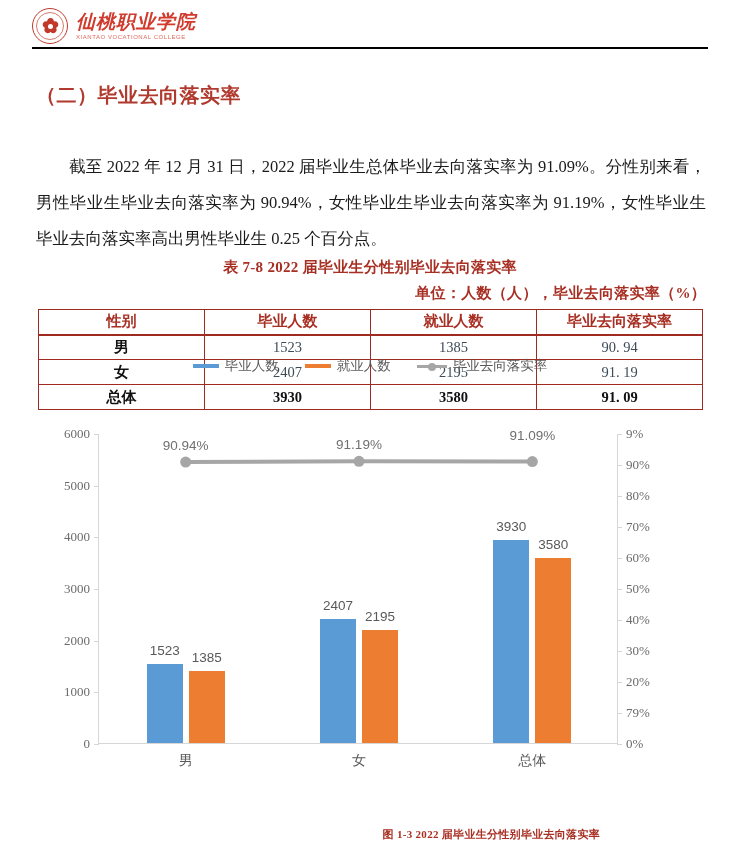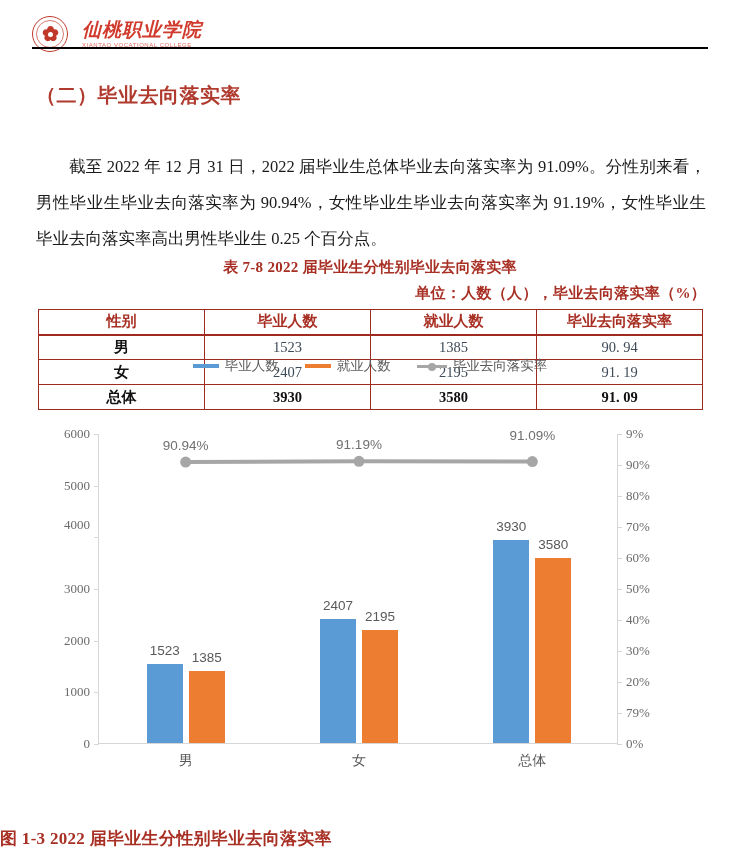--- a/index.html
+++ b/index.html
@@ -15,24 +15,24 @@
   }
 
   
   .page-header {
     position: absolute;
     left: 0; top: 0;
     width: 740px; height: 58px;
   }
   .header-inner {
     position: absolute;
-    left: 32px; top: 16px;
+    left: 32px; top: 8px;
     display: flex;
     align-items: center;
-    gap: 14px;
+    gap: 8px;
   }
   .logo-seal {
     width: 36px; height: 36px;
     border-radius: 50%;
     border: 1.6px solid #c0392b;
     position: relative;
     flex: none;
   }
   .logo-seal::before {
     content: "";
@@ -294,22 +294,22 @@
     width: 8px; height: 8px;
     border-radius: 50%;
     background: #a6a6a6;
   }
 
   
   .figure-caption {
     position: absolute;
     left: 0; top: 827px;
     width: 600px;
-    text-align: left;
-    font-size: 17px;
+    text-align: right;
+    font-size: 11px;
     font-weight: bold;
     color: #a82f23;
     letter-spacing: 0.3px;
   }
 </style>
 </head>
 <body>
 
 <div class="page-header">
   <div class="header-inner">
@@ -377,21 +377,21 @@
         <circle cx="433.33333333333337" cy="27.62099999999998" r="5.5" fill="#A6A6A6"></circle>
       </svg>
   <div class="ytick-left" style="top: 310px;">0</div>
       <div class="tickmark-l" style="top: 310px;"></div>
       <div class="ytick-left" style="top: 258.333px;">1000</div>
       <div class="tickmark-l" style="top: 258.333px;"></div>
       <div class="ytick-left" style="top: 206.667px;">2000</div>
       <div class="tickmark-l" style="top: 206.667px;"></div>
       <div class="ytick-left" style="top: 155px;">3000</div>
       <div class="tickmark-l" style="top: 155px;"></div>
-      <div class="ytick-left" style="top: 91px;">4000</div>
+      <div class="ytick-left" style="top: 103px;">4000</div>
       <div class="tickmark-l" style="top: 103.333px;"></div>
       <div class="ytick-left" style="top: 51.6667px;">5000</div>
       <div class="tickmark-l" style="top: 51.6667px;"></div>
       <div class="ytick-left" style="top: 0px;">6000</div>
       <div class="tickmark-l" style="top: 0px;"></div>
       <div class="ytick-right" style="top: 310px;">0%</div>
       <div class="tickmark-r" style="top: 310px;"></div>
       <div class="ytick-right" style="top: 279px;">79%</div>
       <div class="tickmark-r" style="top: 279px;"></div>
       <div class="ytick-right" style="top: 248px;">20%</div>

